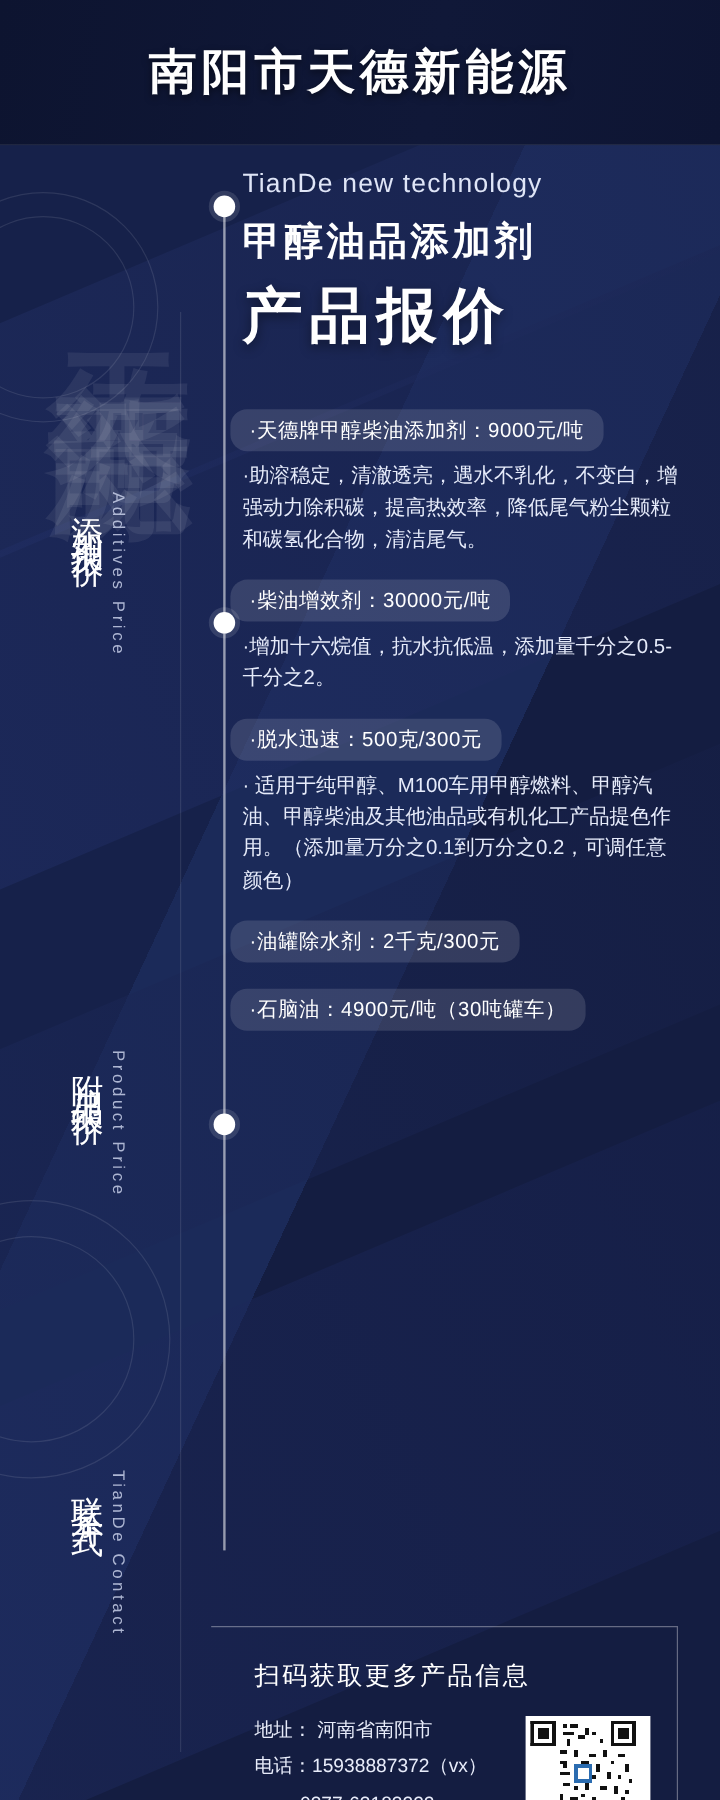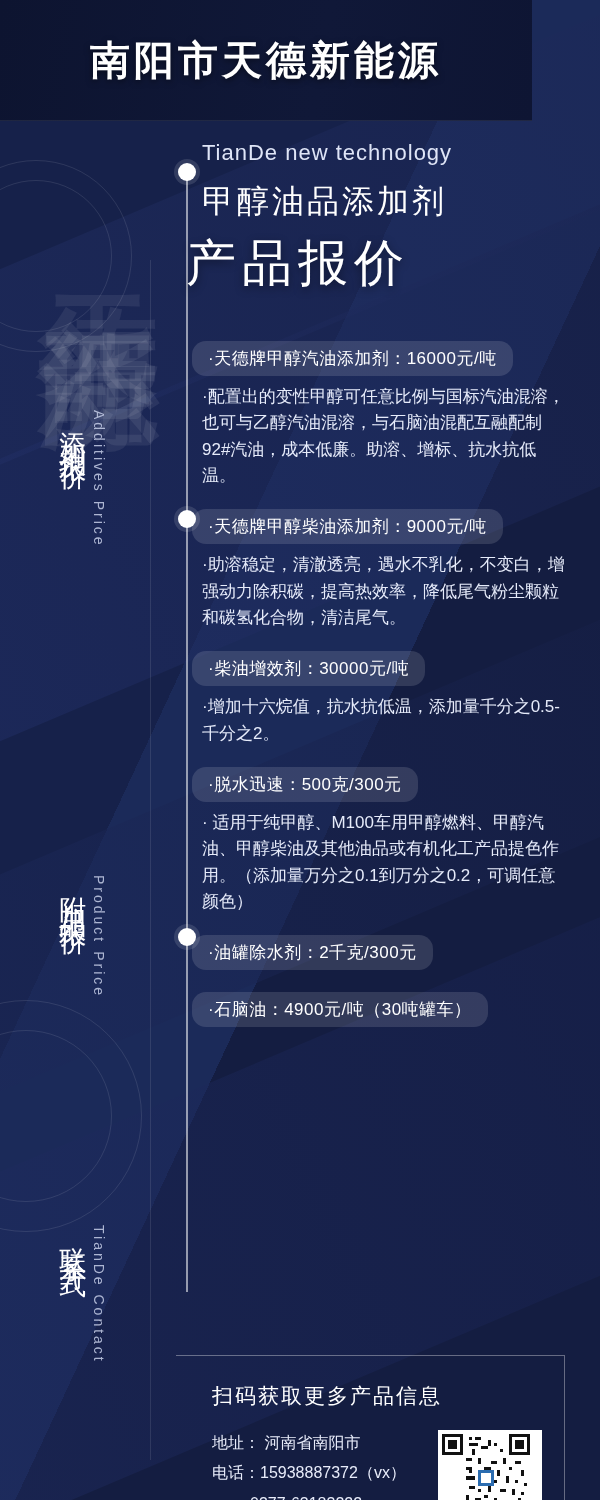--- a/index.html
+++ b/index.html
@@ -20,21 +20,21 @@
   .b1{width:900px;height:260px;background:linear-gradient(90deg,#23316b,#1a2450);
       transform:rotate(-23deg);left:-120px;top:330px;opacity:.45;}
   .b2{width:900px;height:200px;background:linear-gradient(90deg,#1d2a5c,#161f46);
       transform:rotate(-23deg);left:-160px;top:760px;opacity:.5;}
   .b3{width:900px;height:330px;background:linear-gradient(90deg,#202d63,#182250);
       transform:rotate(-23deg);left:-200px;top:1080px;opacity:.45;}
   .b4{width:900px;height:180px;background:linear-gradient(90deg,#27356f,#1b2553);
       transform:rotate(-23deg);left:-80px;top:120px;opacity:.35;}
 
   
-  .header{position:absolute;left:0;top:0;width:532px;height:120px;
+  .header{position:absolute;left:0;top:0;width:600px;height:120px;
      background:linear-gradient(100deg,#0d1430 0%,#101838 60%,#0e1533 100%);
      border-bottom:1px solid rgba(255,255,255,.08);}
   .header-title{
      position:absolute;left:50%;top:50%;transform:translate(-50%,-50%);
      color:#ffffff;font-size:40px;letter-spacing:4px;font-weight:bold;
      white-space:nowrap;text-shadow:0 2px 6px rgba(0,0,0,.5);
   }
 
   
   .leftcol{position:absolute;left:0;top:120px;width:170px;height:1380px;}
@@ -53,22 +53,22 @@
   .ghostline{position:absolute;border-left:1px solid rgba(255,255,255,.10);height:1200px;left:150px;top:140px;}
   .ghost-arc{position:absolute;border:1px solid rgba(255,255,255,.10);border-radius:50%;}
   .ga1{width:190px;height:190px;left:-60px;top:40px;}
   .ga2{width:150px;height:150px;left:-40px;top:60px;}
   .ga3{width:230px;height:230px;left:-90px;top:880px;}
   .ga4{width:170px;height:170px;left:-60px;top:910px;}
 
   
   .main{position:absolute;left:176px;top:140px;width:404px;}
   .sub-en{color:#dfe5f7;font-size:22px;letter-spacing:1px;margin:0 0 14px 26px;}
-  .title-cn{color:#ffffff;font-size:32px;font-weight:normal;letter-spacing:3px;margin:0 0 6px 26px;}
-  .title-big{color:#ffffff;font-size:50px;font-weight:normal;letter-spacing:6px;margin:0 0 34px 10px;
+  .title-cn{color:#ffffff;font-size:32px;font-weight:bold;letter-spacing:3px;margin:0 0 6px 26px;}
+  .title-big{color:#ffffff;font-size:50px;font-weight:bold;letter-spacing:6px;margin:0 0 34px 26px;
      text-shadow:0 3px 10px rgba(0,0,0,.45);}
 
   
   .timeline{position:absolute;left:186px;top:172px;width:2px;height:1120px;
      background:rgba(255,255,255,.55);}
   .dot{position:absolute;left:178px;width:18px;height:18px;border-radius:50%;
      background:#ffffff;box-shadow:0 0 0 4px rgba(255,255,255,.12);}
   .dot1{top:163px;} .dot2{top:510px;} .dot3{top:928px;}
 
   
@@ -125,24 +125,20 @@
   <div class="timeline"></div>
   <div class="dot dot1"></div>
   <div class="dot dot2"></div>
   <div class="dot dot3"></div>
 
   <div class="main">
     <div class="sub-en">TianDe new technology</div>
     <div class="title-cn">甲醇油品添加剂</div>
     <div class="title-big">产品报价</div>
 
-    <div class="item">
-      <div class="pill">·天德牌甲醇汽油添加剂：16000元/吨</div>
-      <div class="desc">·配置出的变性甲醇可任意比例与国标汽油混溶，也可与乙醇汽油混溶，与石脑油混配互融配制92#汽油，成本低廉。助溶、增标、抗水抗低温。</div>
-    </div>
     <div class="item">
       <div class="pill">·天德牌甲醇柴油添加剂：9000元/吨</div>
       <div class="desc">·助溶稳定，清澈透亮，遇水不乳化，不变白，增强动力除积碳，提高热效率，降低尾气粉尘颗粒和碳氢化合物，清洁尾气。</div>
     </div>
     <div class="item">
       <div class="pill">·柴油增效剂：30000元/吨</div>
       <div class="desc">·增加十六烷值，抗水抗低温，添加量千分之0.5-千分之2。</div>
     </div>
     <div class="item">
       <div class="pill">·脱水迅速：500克/300元</div>

